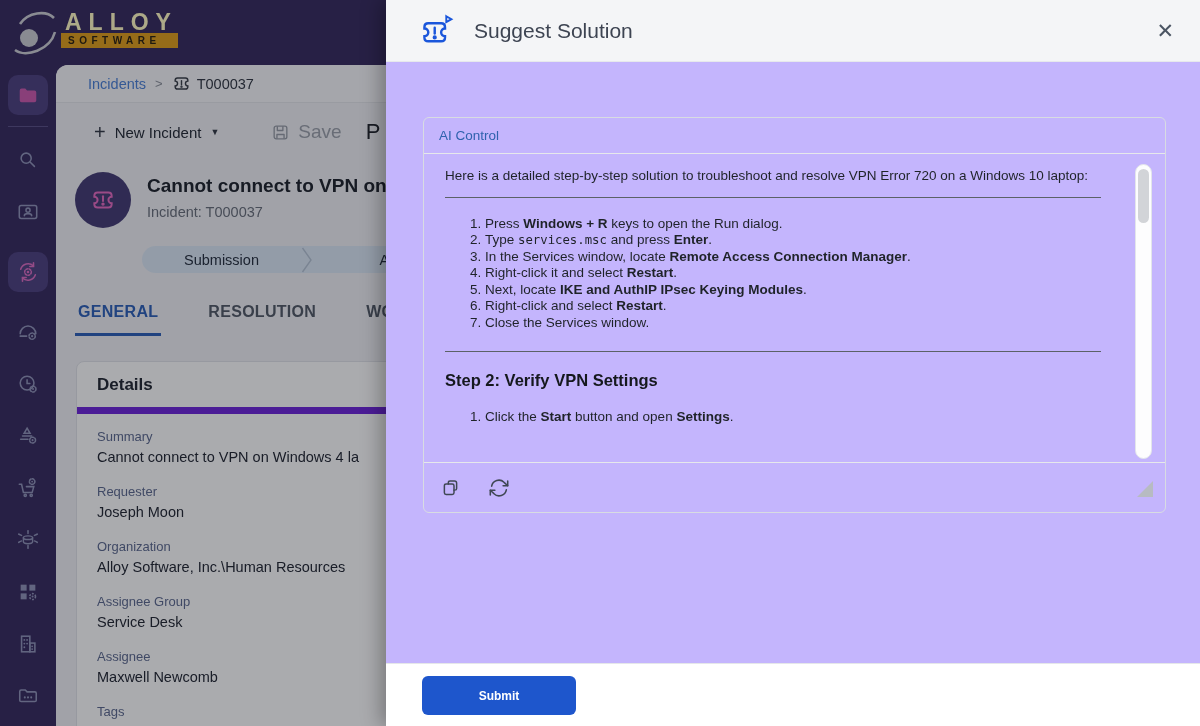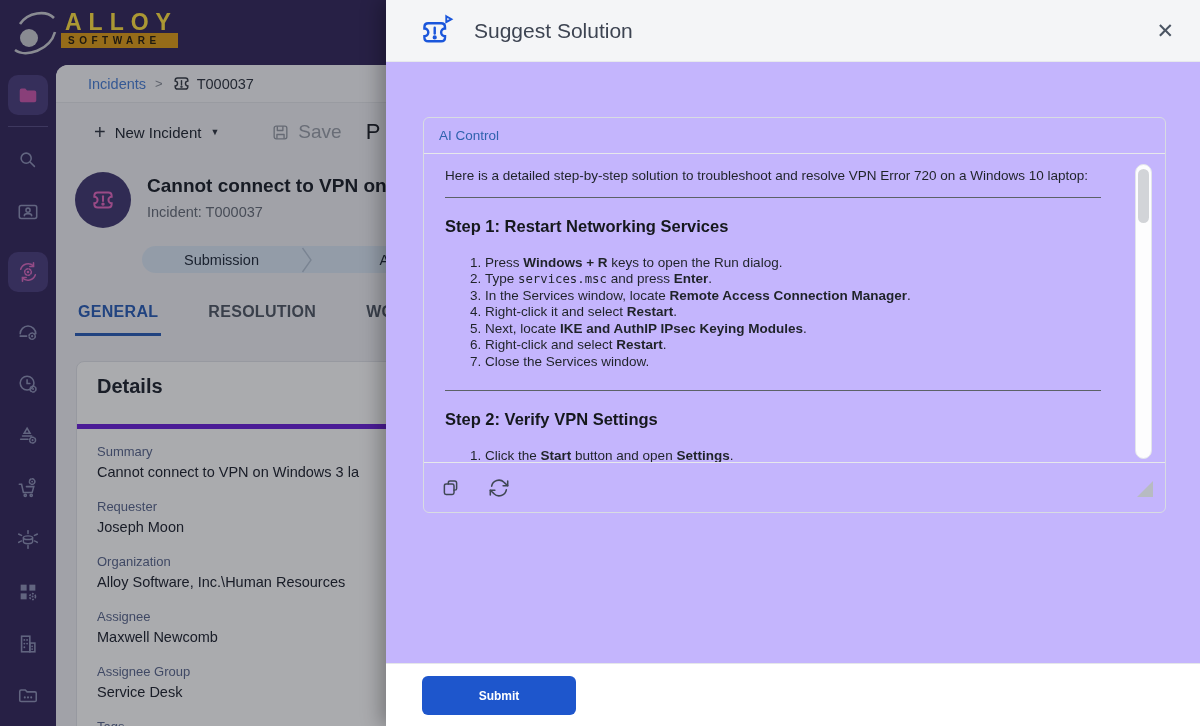--- a/index.html
+++ b/index.html
@@ -4,21 +4,21 @@
 <style>
   *{box-sizing:border-box;margin:0;padding:0}
   html,body{width:1200px;height:726px;overflow:hidden;font-family:"Liberation Sans",sans-serif;background:#fff}
   .stage{position:relative;width:1200px;height:726px}
 
   
   .left-app{position:absolute;left:0;top:0;width:386px;height:726px;background:#382d60;overflow:hidden}
   .top-header{position:absolute;left:0;top:0;width:100%;height:65px;background:#382d60}
   .logo{position:absolute;left:12px;top:8px;display:flex;align-items:flex-start;gap:3px}
   .logo-text{display:flex;flex-direction:column;margin-top:3px}
-  .logo-line1{font-size:23px;font-weight:700;color:#fde047;letter-spacing:7px;line-height:22px;padding-left:4px}
+  .logo-line1{font-size:23px;font-weight:700;color:#fef9c3;letter-spacing:7px;line-height:22px;padding-left:4px}
   .logo-line2{background:#dd9f1e;color:#2d2513;font-size:10px;font-weight:700;letter-spacing:4.5px;padding:2px 4px 2px 7px;line-height:11px}
   .sidebar{position:absolute;left:0;top:65px;bottom:0;width:56px;display:flex;flex-direction:column;align-items:center}
   .side-tile{width:40px;height:40px;border-radius:10px;background:#4e4380;display:flex;align-items:center;justify-content:center;flex:none}
   .side-item{width:40px;height:24px;display:flex;align-items:center;justify-content:center;color:#8f94b8;flex:none}
   .side-div{width:40px;height:0;border-top:1px solid #5a5186;margin:11px 0;flex:none}
   .sidebar svg{display:block}
   .gap28{margin-top:28px}.gap10{margin-top:10px}
 
   .content{position:absolute;left:56px;top:65px;right:0;bottom:0;background:#edeff3;border-top-left-radius:12px;overflow:hidden}
   .crumb-bar{position:absolute;left:0;top:0;right:0;height:38px;background:#f3f5f8;border-bottom:1px solid #e2e5e9;display:flex;align-items:center;gap:9px;padding-left:32px;font-size:14.5px}
@@ -34,21 +34,21 @@
   .avatar{position:absolute;left:19px;top:107px;width:56px;height:56px;border-radius:50%;background:#453e75;display:flex;align-items:center;justify-content:center}
   .inc-title{position:absolute;left:91px;top:110px;font-size:19px;font-weight:700;color:#20262f;white-space:nowrap}
   .inc-sub{position:absolute;left:91px;top:139px;font-size:14.5px;color:#69707c}
   .workflow{position:absolute;left:86px;top:181px;height:27px;width:330px;background:#d9e6f4;border-radius:14px 0 0 14px;display:flex;align-items:center;overflow:hidden}
   .stage-pill{flex:1;text-align:center;font-size:14.5px;color:#273240;white-space:nowrap}
   .wfsep{flex:none;display:flex;align-items:center}
   .tabs{position:absolute;left:19px;top:238px;display:flex;gap:44px}
   .tab{font-size:16px;font-weight:700;letter-spacing:.3px;color:#525b68;padding:0 3px 12px;white-space:nowrap}
   .tab.active{color:#2f62b8;border-bottom:3px solid #2f62b8}
   .card{position:absolute;left:20px;top:296px;width:400px;height:420px;background:#fbfcfd;border:1px solid #dfe2e7;border-radius:8px;overflow:hidden}
-  .card-h{padding:13px 20px 26px;font-size:20px;font-weight:700;color:#242b35;border-bottom:5px solid #6d28d9}
+  .card-h{padding:13px 20px 12px;font-size:17px;font-weight:700;color:#242b35;border-bottom:7px solid #6d28d9}
   .fields{padding:15px 20px 0}
   .field{margin-bottom:19px}
   .f-label{font-size:13px;color:#5d6b8f;margin-bottom:5px}
   .f-value{font-size:14.5px;color:#242a35;white-space:nowrap}
   .dim{position:absolute;left:0;top:0;width:386px;height:726px;background:rgba(6,6,14,.33);z-index:50}
 
   
   .modal{position:absolute;left:386px;top:0;width:814px;height:726px;background:#c4b5fd;z-index:60;box-shadow:-6px 0 18px rgba(0,0,0,.28)}
   .m-header{position:absolute;left:0;top:0;right:0;height:62px;background:#f4f5f7;border-bottom:1px solid #e7e9ec;display:flex;align-items:center;padding:0 26px 0 32px;gap:20px}
   .m-title{font-size:21px;font-weight:500;color:#3d4452}
@@ -246,37 +246,37 @@
           <div class="tab active">GENERAL</div>
           <div class="tab">RESOLUTION</div>
           <div class="tab">WORK OR</div>
         </div>
 
       <div class="card">
         <div class="card-h">Details</div>
         <div class="fields">
             <div class="field">
               <div class="f-label">Summary</div>
-              <div class="f-value">Cannot connect to VPN on Windows 3 la</div>
+              <div class="f-value">Cannot connect to VPN on Windows 4 la</div>
             </div>
             <div class="field">
               <div class="f-label">Requester</div>
               <div class="f-value">Joseph Moon</div>
             </div>
             <div class="field">
               <div class="f-label">Organization</div>
               <div class="f-value">Alloy Software, Inc.\Human Resources</div>
             </div>
             <div class="field">
+              <div class="f-label">Assignee Group</div>
+              <div class="f-value">Service Desk</div>
+            </div>
+            <div class="field">
               <div class="f-label">Assignee</div>
               <div class="f-value">Maxwell Newcomb</div>
-            </div>
-            <div class="field">
-              <div class="f-label">Assignee Group</div>
-              <div class="f-value">Service Desk</div>
             </div>
             <div class="field">
               <div class="f-label">Tags</div>
               <div class="f-value">--</div>
             </div>
           </div>
       </div>
     </main>
   </div>
 
@@ -293,21 +293,20 @@
       <h1 class="m-title">Suggest Solution</h1>
       <button class="m-close">✕</button>
     </div>
 
     <div class="fieldset">
       <div class="fs-label">AI Control</div>
       <div class="fs-content">
         <p>Here is a detailed step-by-step solution to troubleshoot and resolve VPN Error 720 on a Windows 10 laptop:</p>
         <div id="ai-sections">
             <hr>
-            <h3>Step 1: Restart Networking Services</h3>
             <ol>
               <li><span>Press </span><b>Windows + R</b><span> keys to open the Run dialog.</span></li>
               <li><span>Type </span><code>services.msc</code><span> and press </span><b>Enter</b><span>.</span></li>
               <li><span>In the Services window, locate </span><b>Remote Access Connection Manager</b><span>.</span></li>
               <li><span>Right-click it and select </span><b>Restart</b><span>.</span></li>
               <li><span>Next, locate </span><b>IKE and AuthIP IPsec Keying Modules</b><span>.</span></li>
               <li><span>Right-click and select </span><b>Restart</b><span>.</span></li>
               <li><span>Close the Services window.</span></li>
             </ol>
             <hr>

